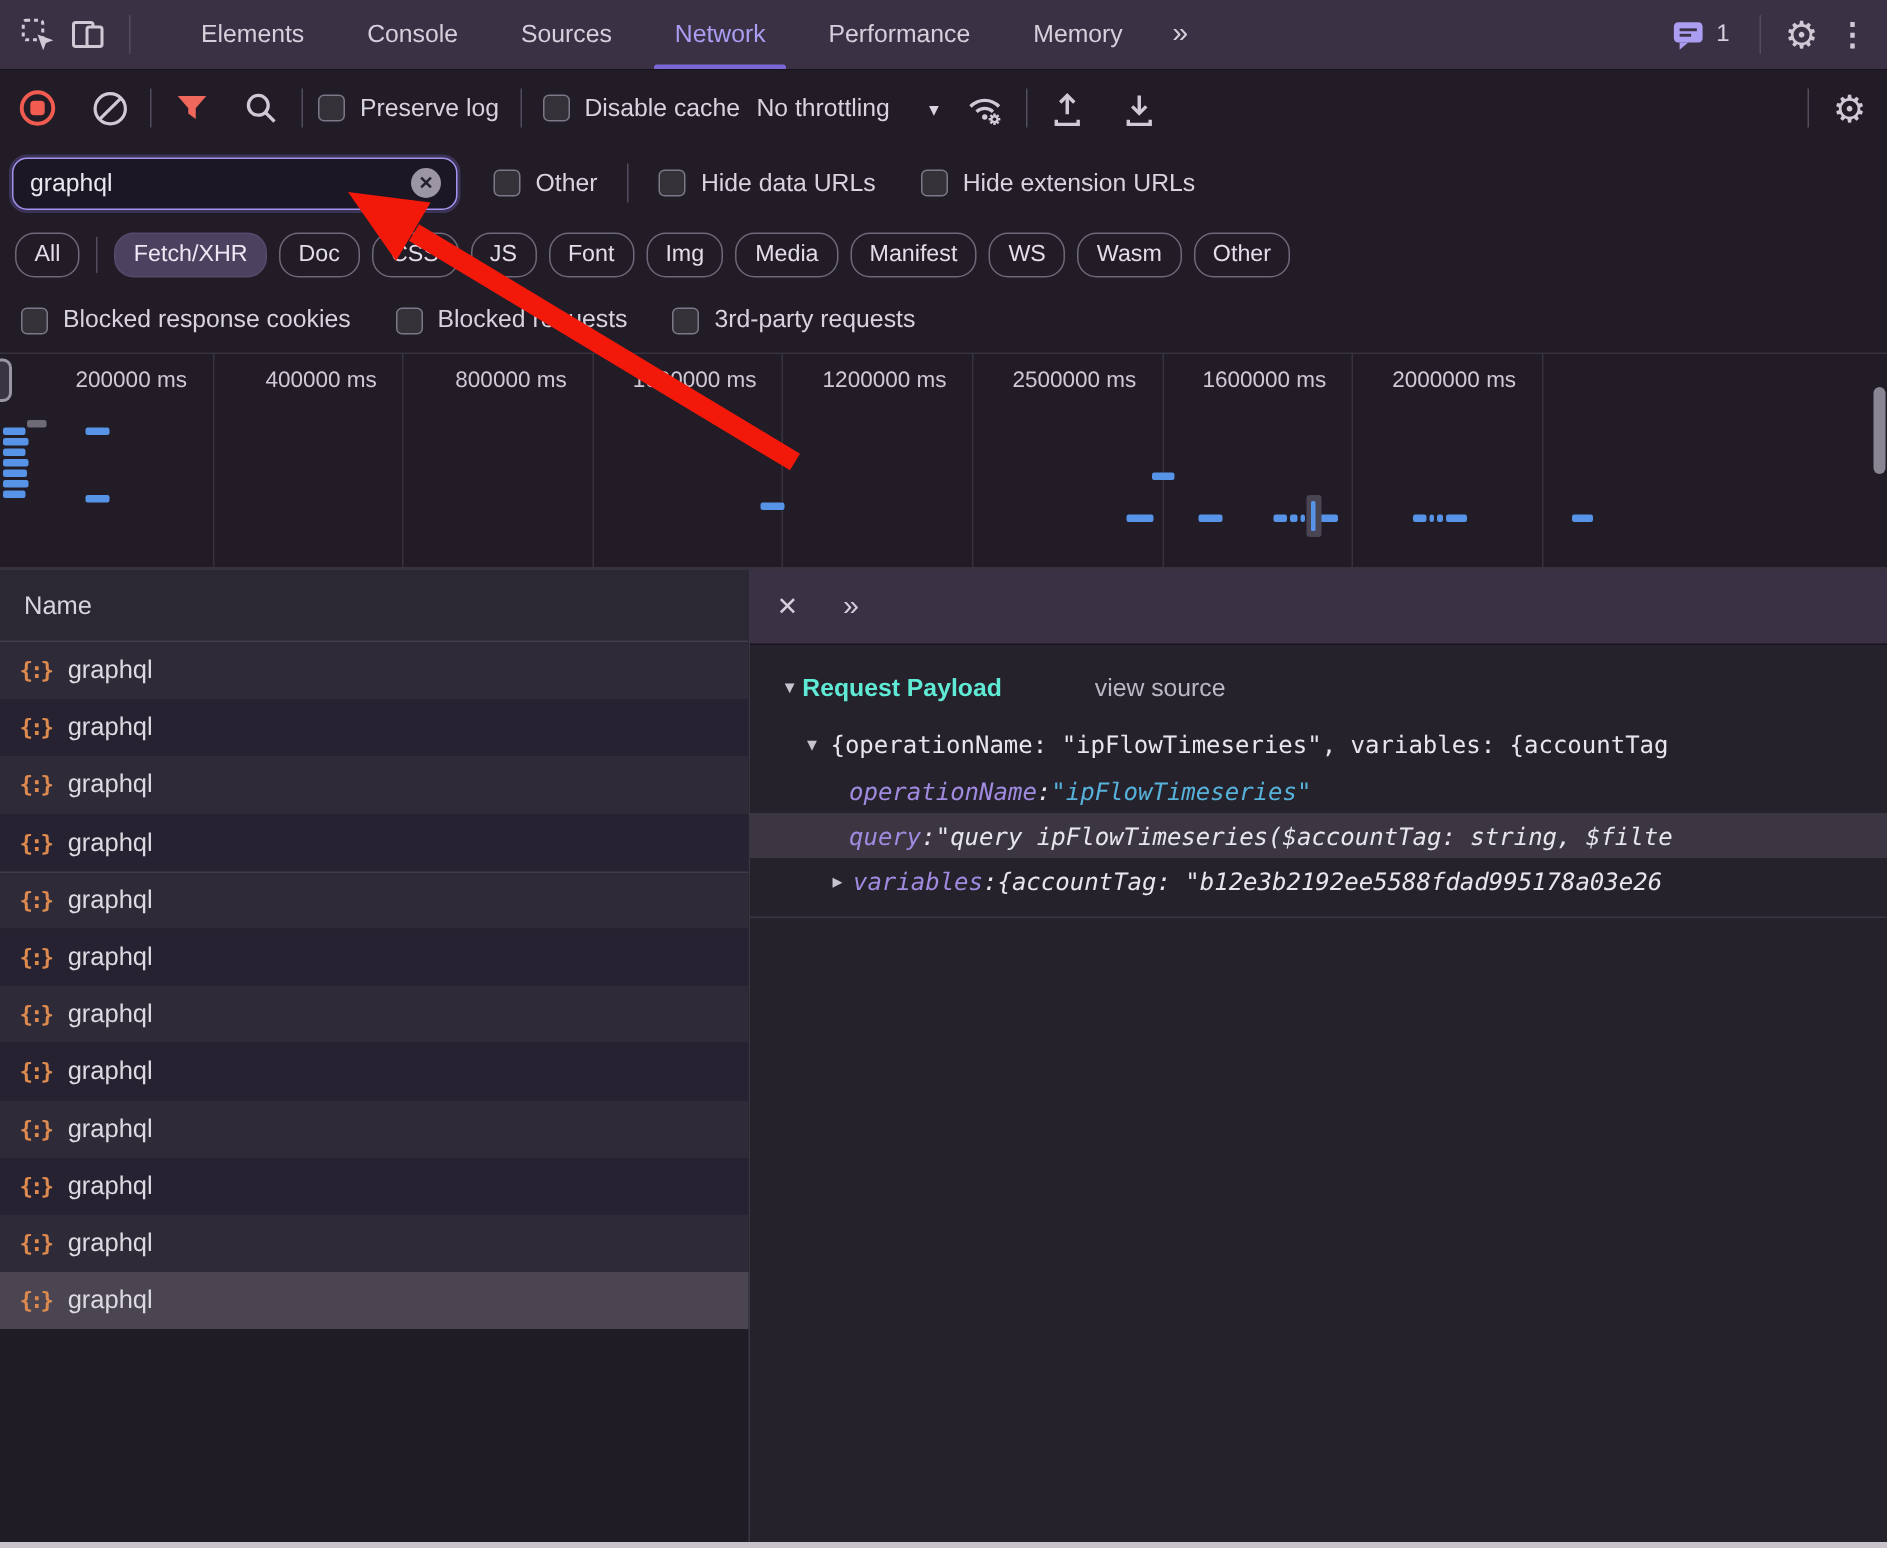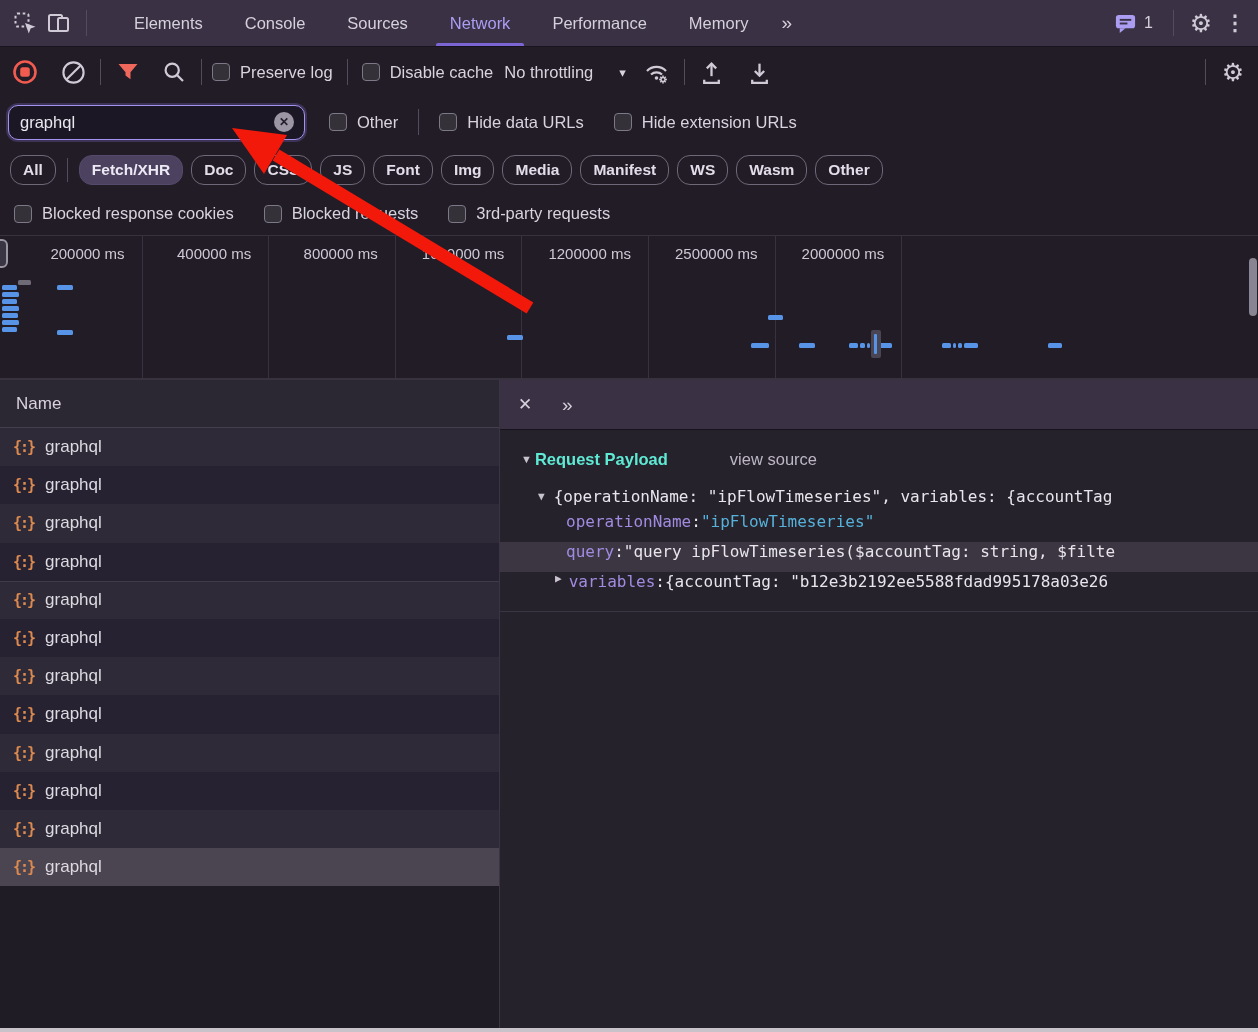--- a/index.html
+++ b/index.html
@@ -34,21 +34,21 @@
   .filterbar{height:50px;display:flex;align-items:center;padding-left:8px;background:#211c26;}
   .filter-input{width:297px;height:35px;background:#1c1725;border:1.5px solid #a493ee;box-shadow:0 0 0 2px #3d3357;
     border-radius:10px;display:flex;align-items:center;padding:0 10px 0 11px;font-size:16.5px;color:#eae7ef;}
   .clear-btn{margin-left:auto;width:20px;height:20px;border-radius:50%;background:#9b95a4;color:#231e2b;display:flex;
     align-items:center;justify-content:center;font-size:12px;font-weight:bold;cursor:pointer;flex:none;}
   .cb-item{display:flex;align-items:center;cursor:pointer;}
 
   
   .chipbar{height:45px;display:flex;align-items:center;padding-left:10px;gap:8px;background:#211c26;}
   .chip{height:30px;padding:0 12px;border:1.5px solid #6e6878;border-radius:13px;display:flex;align-items:center;
-    font-size:15.5px;font-weight:bold;color:#e2dde8;cursor:pointer;white-space:nowrap;text-align:right;}
+    font-size:15.5px;font-weight:normal;color:#e2dde8;cursor:pointer;white-space:nowrap;text-align:right;}
   .chip.active{background:#4c4260;border-color:#554a6b;color:#ece8f4;}
   .chip-sep{width:1px;height:24px;background:#524c5c;margin:0 3px;}
 
   
   .advbar{height:43px;display:flex;align-items:center;padding-left:14px;background:#211c26;gap:30px;}
 
   
   .timeline{position:relative;height:145px;border-top:1px solid #37323e;border-bottom:2px solid #37323e;background:#211c26;overflow:hidden;}
   .tl-segs{display:flex;height:100%;padding-left:16px;}
   .tl-seg{flex:none;width:126.6px;border-right:1px solid #37323e;font-size:15px;color:#cfc9d6;text-align:right;
@@ -82,21 +82,21 @@
   .dtab.active::after{content:"";position:absolute;left:10px;right:10px;bottom:0;height:3px;background:#8f7fe0;border-radius:2px 2px 0 0;}
 
   .payload{padding-top:14px;overflow:hidden;}
   .pl-header{display:flex;align-items:center;height:30px;padding-left:21px;}
   .tri{color:#c8c3ce;font-size:11px;margin-right:3px;flex:none;}
   .pl-title{font-weight:bold;color:#5eead4;font-size:16.5px;}
   .view-source{color:#bdb7c5;margin-left:62px;font-size:16.5px;cursor:pointer;}
   .mono{font-family:"DejaVu Sans Mono",monospace;font-size:16px;white-space:nowrap;}
   .pl-summary{height:32px;display:flex;align-items:center;padding-left:38px;margin-top:6px;color:#e8e5ec;cursor:pointer;}
   .pl-summary .tri{margin-right:9px;}
-  .pl-row{height:30px;display:flex;padding-left:66px;color:#e8e5ec;}
+  .pl-row{height:30px;display:flex;align-items:center;padding-left:66px;color:#e8e5ec;font-style:italic;}
   .pl-row.hl{background:#3b3642;}
   .pl-row .tri{margin-right:7px;}
   .pl-row.witharrow{padding-left:55px;}
   .key{color:#a08be0;}
   .sval{color:#56b2da;}
   .pl-sep{height:1px;background:#3a3542;margin-top:9px;}
 
   .bottom-strip{position:absolute;left:0;bottom:0;width:100%;height:4px;background:#c8c3ca;}
 
   .arrow-overlay{position:absolute;left:0;top:0;pointer-events:none;z-index:40;}
@@ -278,20 +278,21 @@
     </div>
 
   <div class="timeline">
     <div class="tl-segs" id="tl-segs">
         <div class="tl-seg">200000 ms</div>
         <div class="tl-seg">400000 ms</div>
         <div class="tl-seg">800000 ms</div>
         <div class="tl-seg">1000000 ms</div>
         <div class="tl-seg">1200000 ms</div>
         <div class="tl-seg">2500000 ms</div>
+        <div class="tl-seg">1600000 ms</div>
         <div class="tl-seg">2000000 ms</div>
       </div>
     <div class="tl-bars" id="tl-bars">
         <div class="tl-bar" style="left: 2px; top: 49px; width: 15px;"></div>
         <div class="tl-bar" style="left: 2px; top: 56px; width: 17px;"></div>
         <div class="tl-bar" style="left: 2px; top: 63px; width: 15px;"></div>
         <div class="tl-bar" style="left: 2px; top: 70px; width: 17px;"></div>
         <div class="tl-bar" style="left: 2px; top: 77px; width: 16px;"></div>
         <div class="tl-bar" style="left: 2px; top: 84px; width: 17px;"></div>
         <div class="tl-bar" style="left: 2px; top: 91px; width: 15px;"></div>

